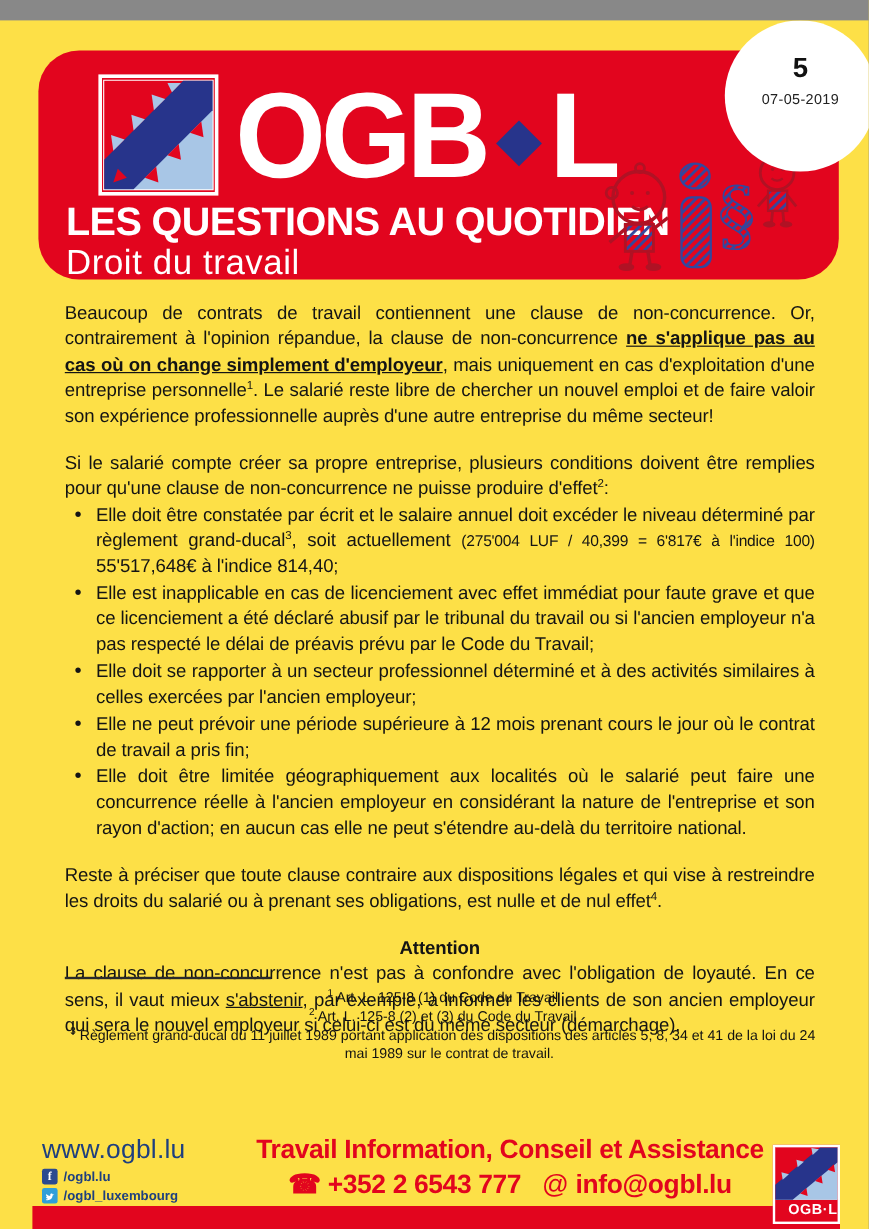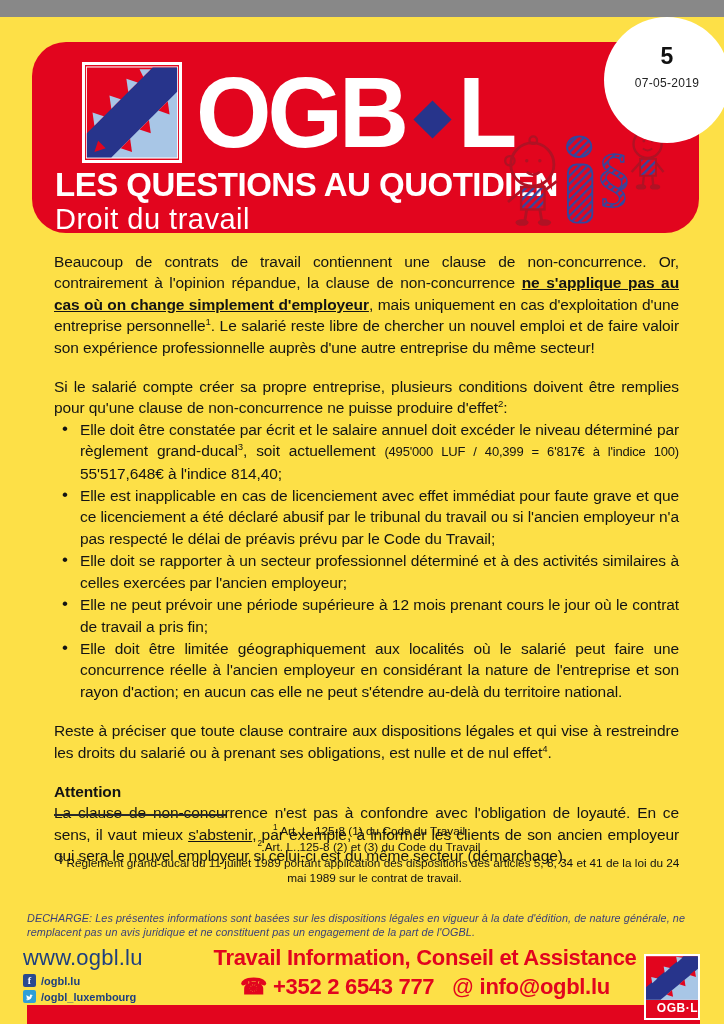--- a/index.html
+++ b/index.html
@@ -52,38 +52,38 @@
   .article p.tight { margin-bottom:0; }
   .bu { font-weight:700; text-decoration:underline; }
   .ul-underline { text-decoration:underline; }
   .small-inline { font-size:13px; letter-spacing:-0.2px; }
   sup { font-size:0.62em; vertical-align:super; line-height:0; }
   ul.conds { list-style:none; margin:0 0 18px 0; }
   ul.conds li { padding-left:26px; position:relative; margin-bottom:1px; }
   ul.conds li::before {
     content:"•"; position:absolute; left:8px; top:-1px; font-size:17px;
   }
-  .attention-h { font-weight:700; text-align:left; }
+  .attention-h { font-weight:700; text-align:center; }
 
   
   .footnotes { position:absolute; left:54px; top:797px; width:630px; }
   .fn-rule { width:172px; border-top:2px solid #2a2a2a; margin-bottom:8px; }
   .fn { font-size:11.8px; line-height:15.8px; padding-left:11px; text-indent:-11px; color:#111;text-align:center; }
   .fn sup { font-size:0.7em; }
 
   
   .disclaimer {
     position:absolute; left:27px; top:894px; width:672px;
     font-size:10.8px; line-height:14px; font-style:italic; color:#3a3f78;
     letter-spacing:0.1px;
   }
 
   
   .footer-web {
-    position:absolute; left:23px; top:928px; color:#1e3f7f;
+    position:absolute; left:35px; top:928px; color:#1e3f7f;
   }
   .footer-web .site { font-size:22px; letter-spacing:0.2px; }
   .social-row { display:flex; align-items:center; margin-top:3px; font-size:11px; font-weight:700; color:#1e3f7f; }
   .social-ic {
     width:13px; height:13px; border-radius:2px; margin-right:5px;
     display:flex; align-items:center; justify-content:center; color:#fff;
     font-size:10px; font-weight:700; font-family:"Liberation Serif", serif;
   }
   .fb { background:#2a4a8f; }
   .tw { background:#2e9fd8; }
@@ -187,41 +187,40 @@
     <div class="issue-date">07-05-2019</div>
   </div>
 
   <div class="article">
 
     <p><span>Beaucoup de contrats de travail contiennent une clause de non-concurrence. Or, contrairement à l'opinion répandue, la clause de non-concurrence </span><span class="bu">ne s'applique pas au cas où on change simplement d'employeur</span><span>, mais uniquement en cas d'exploitation d'une entreprise personnelle</span><sup>1</sup><span>. Le salarié reste libre de chercher un nouvel emploi et de faire valoir son expérience professionnelle auprès d'une autre entreprise du même secteur!</span></p>
 
     <p class="tight"><span>Si le salarié compte créer sa propre entreprise, plusieurs conditions doivent être remplies pour qu'une clause de non-concurrence ne puisse produire d'effet</span><sup>2</sup><span>:</span></p>
 
     <ul class="conds">
-      <li><span>Elle doit être constatée par écrit et le salaire annuel doit excéder le niveau déterminé par règlement grand-ducal</span><sup>3</sup><span>, soit actuellement </span><span class="small-inline">(495'000 LUF / 40,399 = 6'817€ à l'indice 100)</span><span> 55'517,648€ à l'indice 814,40;</span></li>
+      <li><span>Elle doit être constatée par écrit et le salaire annuel doit excéder le niveau déterminé par règlement grand-ducal</span><sup>3</sup><span>, soit actuellement </span><span class="small-inline">(275'004 LUF / 40,399 = 6'817€ à l'indice 100)</span><span> 55'517,648€ à l'indice 814,40;</span></li>
       <li>Elle est inapplicable en cas de licenciement avec effet immédiat pour faute grave et que ce licenciement a été déclaré abusif par le tribunal du travail ou si l'ancien employeur n'a pas respecté le délai de préavis prévu par le Code du Travail;</li>
       <li>Elle doit se rapporter à un secteur professionnel déterminé et à des activités similaires à celles exercées par l'ancien employeur;</li>
       <li>Elle ne peut prévoir une période supérieure à 12 mois prenant cours le jour où le contrat de travail a pris fin;</li>
       <li>Elle doit être limitée géographiquement aux localités où le salarié peut faire une concurrence réelle à l'ancien employeur en considérant la nature de l'entreprise et son rayon d'action; en aucun cas elle ne peut s'étendre au-delà du territoire national.</li>
     </ul>
 
     <p><span>Reste à préciser que toute clause contraire aux dispositions légales et qui vise à restreindre les droits du salarié ou à prenant ses obligations, est nulle et de nul effet</span><sup>4</sup><span>.</span></p>
 
     <div class="attention-h">Attention</div>
     <p><span>La clause de non-concurrence n'est pas à confondre avec l'obligation de loyauté. En ce sens, il vaut mieux </span><span class="ul-underline">s'abstenir</span><span>, par exemple, à informer les clients de son ancien employeur qui sera le nouvel employeur si celui-ci est du même secteur (démarchage).</span></p>
   </div>
 
   <div class="footnotes">
     <div class="fn-rule"></div>
     <div class="fn"><sup>1</sup> <span>Art. L. 125-8 (1) du Code du Travail</span></div>
     <div class="fn"><sup>2</sup> <span>Art. L. 125-8 (2) et (3) du Code du Travail</span></div>
     <div class="fn"><sup>3</sup> <span>Règlement grand-ducal du 11 juillet 1989 portant application des dispositions des articles 5, 8, 34 et 41 de la loi du 24 mai 1989 sur le contrat de travail.</span></div>
   </div>
 
-  <div class="disclaimer">DECHARGE: Les présentes informations sont basées sur les dispositions légales en vigueur à la date d'édition, de nature générale, ne remplacent pas un avis juridique et ne constituent pas un engagement de la part de l'OGBL.</div>
 
   <div class="footer-web">
     <div class="site">www.ogbl.lu</div>
     <div class="social-row">
       <span class="social-ic fb">
           <span>f</span>
         </span>
       <span>/ogbl.lu</span>
     </div>
     <div class="social-row">

